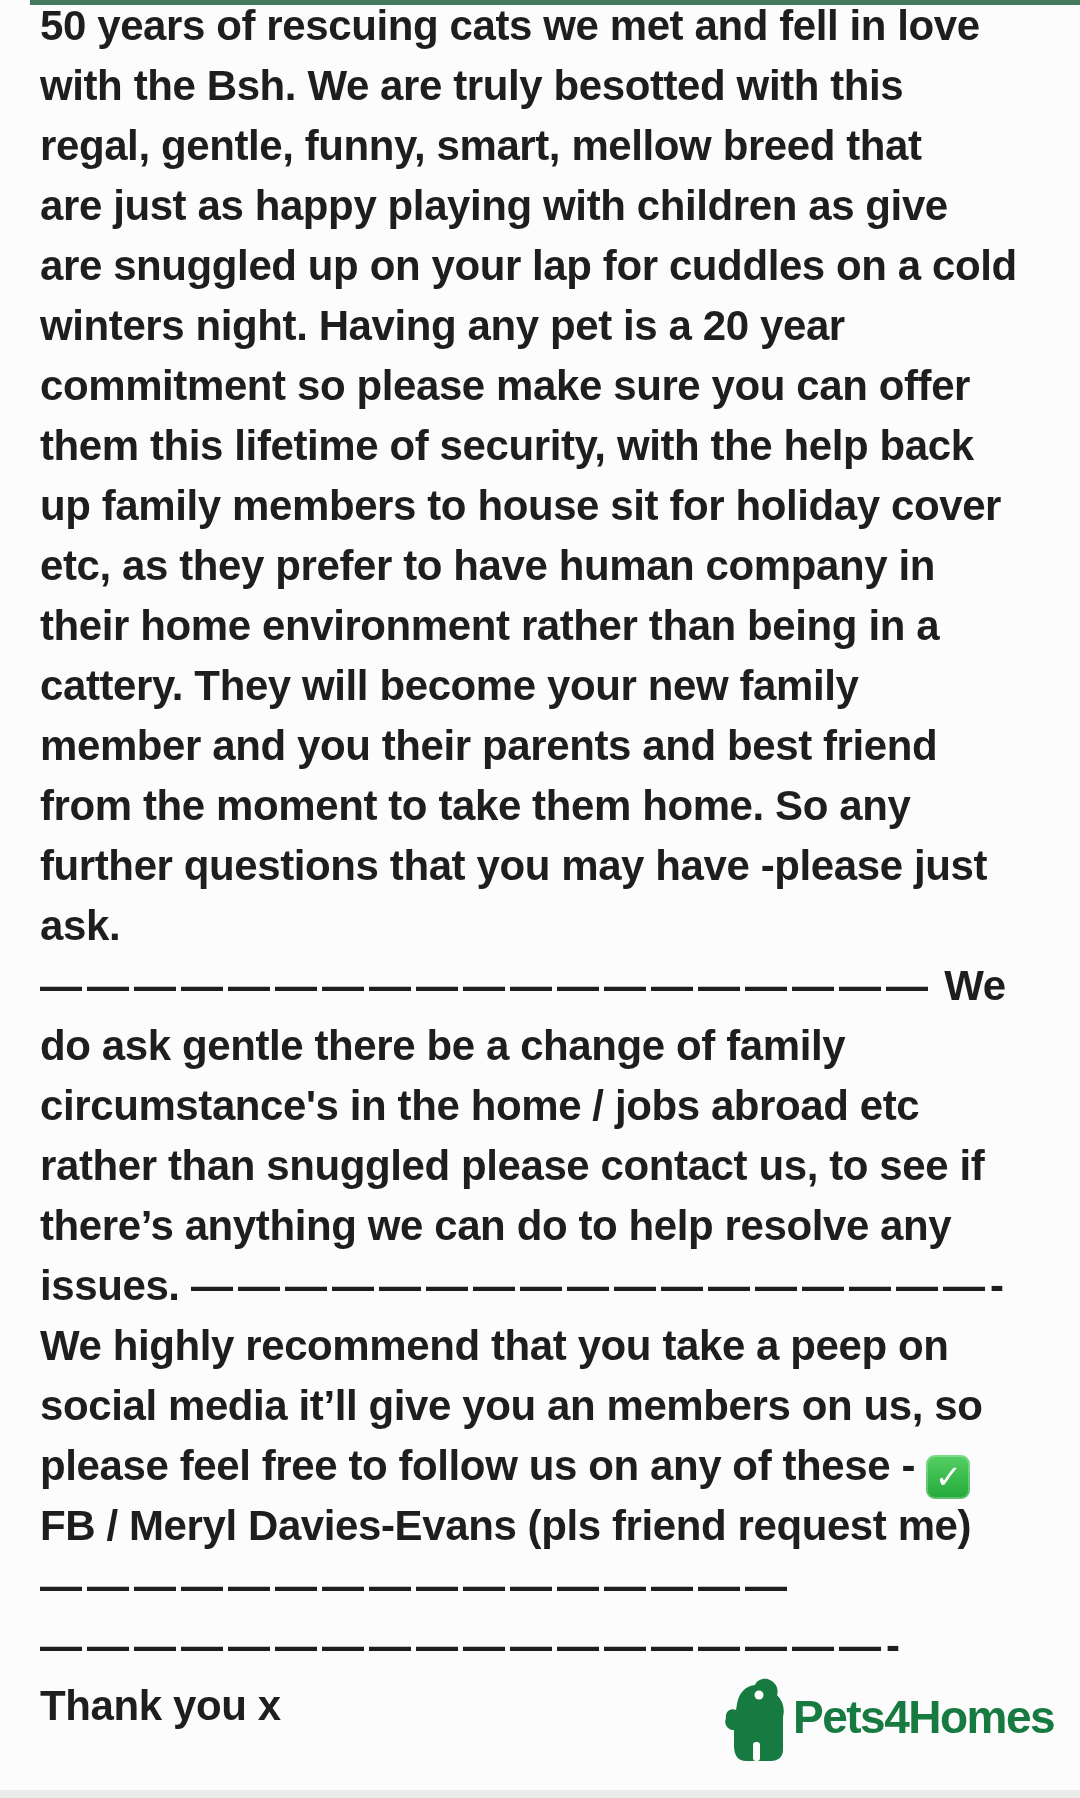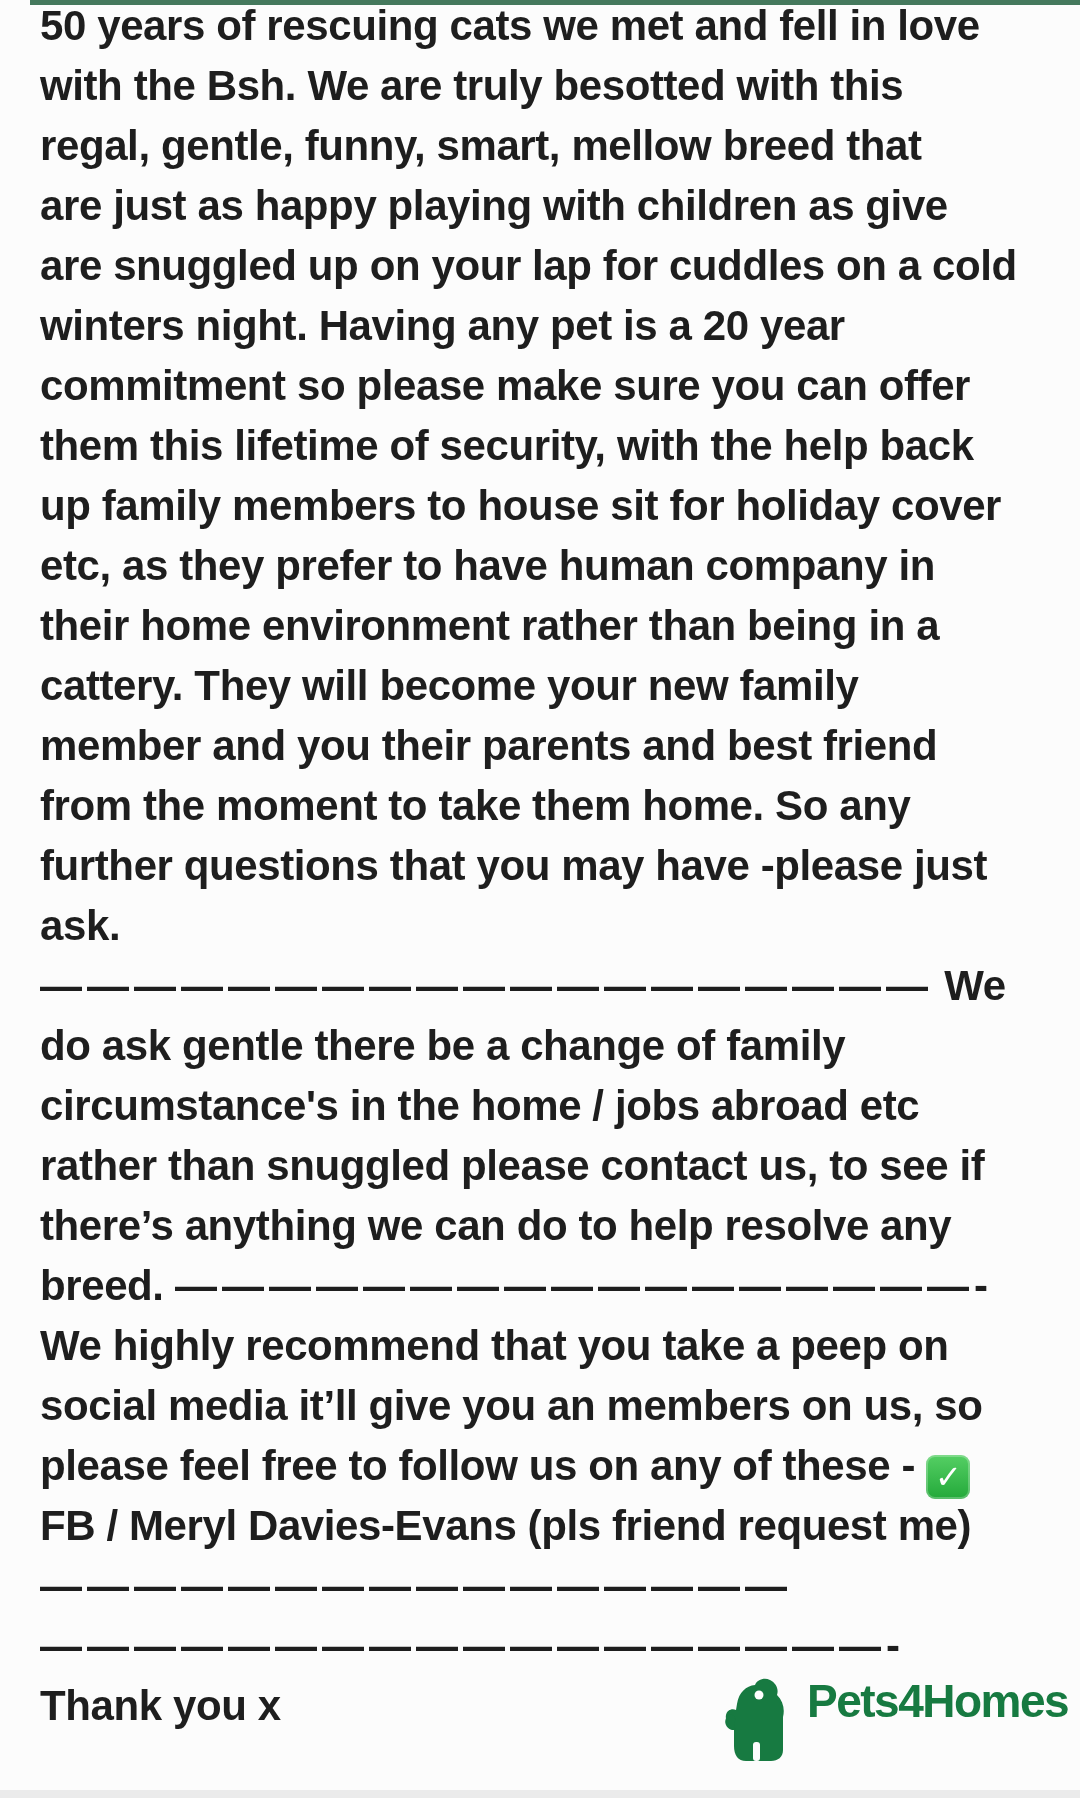--- a/index.html
+++ b/index.html
@@ -33,21 +33,21 @@
   .check-emoji{
     display:inline-flex;width:44px;height:44px;border-radius:9px;
     background:linear-gradient(180deg,var(--check-top),var(--check-bottom));
     color:#ffffff;font-size:32px;font-weight:bold;
     align-items:center;justify-content:center;
     vertical-align:-8px;
     box-shadow:inset 0 0 0 2px rgba(255,255,255,0.25);
   }
   .logo{
     position:absolute;left:724px;top:1678px;z-index:5;
-    display:flex;align-items:flex-start;gap:19px;
+    display:flex;align-items:center;gap:5px;
   }
   .logo-text{
     font-size:46px;font-weight:bold;color:var(--brand);
     letter-spacing:-1.5px;line-height:1;margin-bottom:8px;
   }
   .logo-mark{display:block;}
   .bottom-strip{
     position:absolute;left:0;bottom:0;width:100%;height:8px;
     background:var(--strip);z-index:2;
   }
@@ -72,21 +72,21 @@
     <div class="line"><span>cattery. They will become your new family</span></div>
     <div class="line"><span>member and you their parents and best friend</span></div>
     <div class="line"><span>from the moment to take them home. So any</span></div>
     <div class="line"><span>further questions that you may have -please just</span></div>
     <div class="line"><span>ask.</span></div>
     <div class="line"><span class="dash-run">———————————————————</span><span> We</span></div>
     <div class="line"><span>do ask gentle there be a change of family</span></div>
     <div class="line"><span>circumstance's in the home / jobs abroad etc</span></div>
     <div class="line"><span>rather than snuggled please contact us, to see if</span></div>
     <div class="line"><span>there’s anything we can do to help resolve any</span></div>
-    <div class="line"><span>breed. </span><span class="dash-run">—————————————————</span><span>-</span></div>
+    <div class="line"><span>issues. </span><span class="dash-run">—————————————————</span><span>-</span></div>
     <div class="line"><span>We highly recommend that you take a peep on</span></div>
     <div class="line"><span>social media it’ll give you an members on us, so</span></div>
     <div class="line"><span>please feel free to follow us on any of these - </span><span class="check-emoji">✓</span></div>
     <div class="line"><span>FB / Meryl Davies-Evans (pls friend request me)</span></div>
     <div class="line"><span class="dash-run">————————————————</span></div>
     <div class="line"><span class="dash-run">——————————————————</span><span>-</span></div>
     <div class="line"><span>Thank you x</span></div>
   </div>
 
 <div class="logo">

